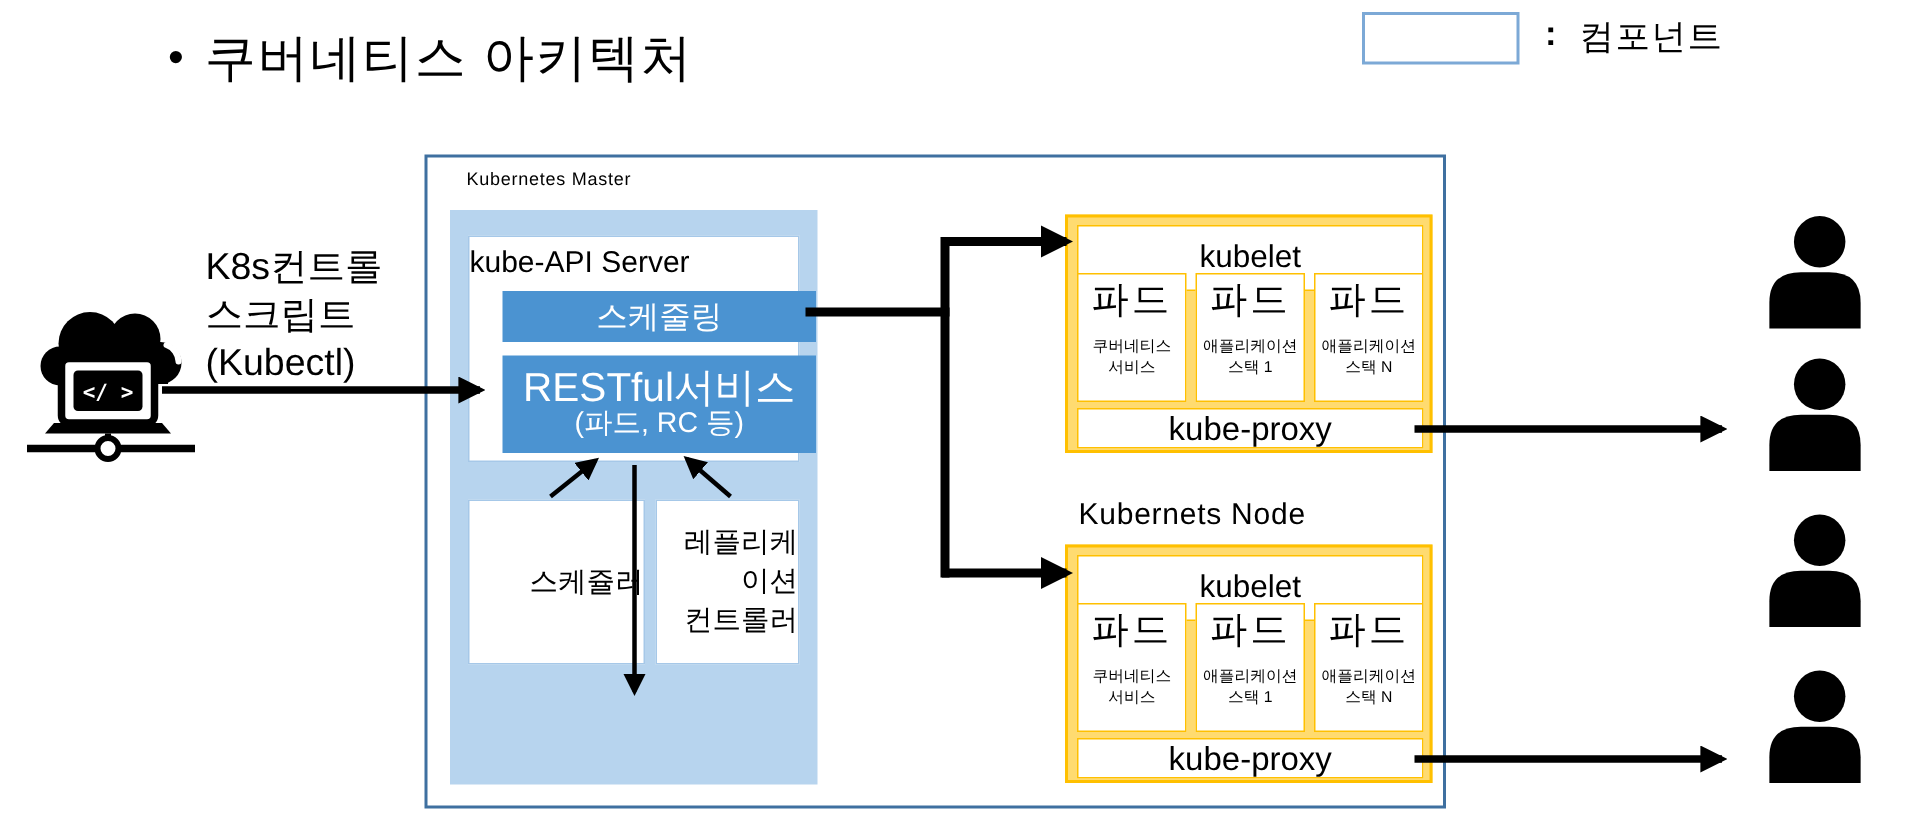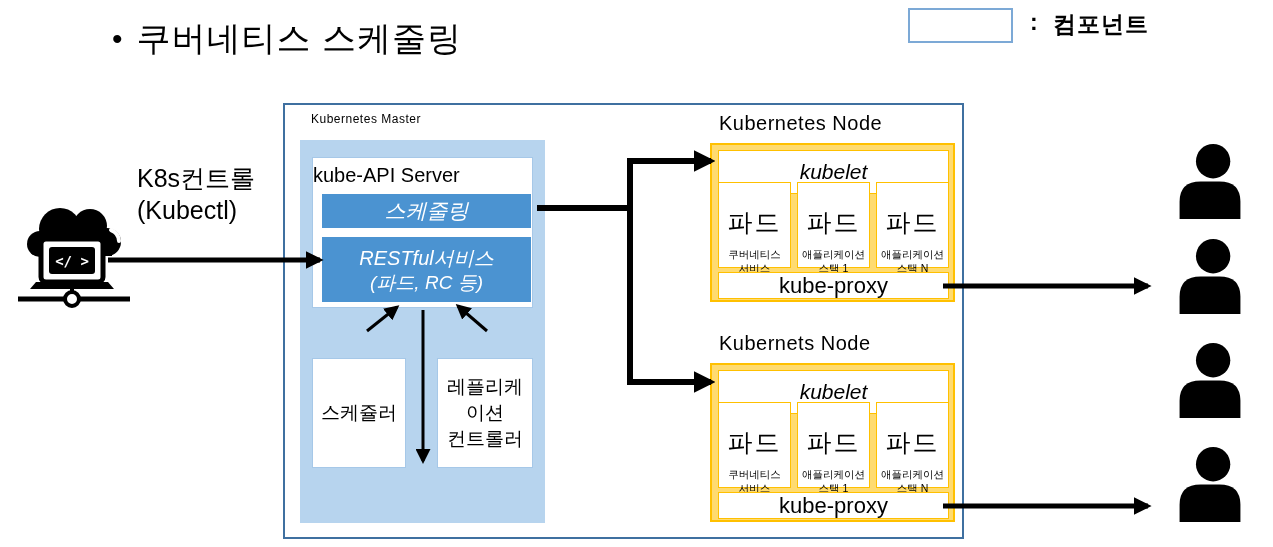--- a/index.html
+++ b/index.html
@@ -8,69 +8,69 @@
   #canvas { position:relative; width:1273px; height:547px; background:#fff; }
 
   
   .page-title { position:absolute; left:112px; top:16px; display:flex; align-items:center; color:#000; }
   .page-title .bullet { font-size:30px; line-height:1; margin-right:14px; }
   .page-title .ttl { font-size:34px; font-weight:500; letter-spacing:1px; }
 
   
   .legend-box { position:absolute; left:908px; top:8px; width:105px; height:35px; background:#fff; border:2px solid #7CA9D6; }
   .legend-colon { position:absolute; left:1030px; top:9px; font-size:23px; font-weight:bold; color:#000; }
-  .legend-label { position:absolute; left:1053px; top:9px; font-size:23px; font-weight:bold; color:#000; letter-spacing:1px; }
+  .legend-label { position:absolute; left:1053px; top:9px; font-size:23px; font-weight:normal; color:#000; letter-spacing:1px; }
 
   
   .client-icon { position:absolute; left:14px; top:196px; }
   .client-text { position:absolute; left:137px; top:162px; font-size:25px; color:#000; line-height:32px; }
 
   
   .outer-frame { position:absolute; left:283px; top:103px; width:681px; height:436px; border:2px solid #3F70A0; background:#fff; }
 
   
   .master-label { position:absolute; left:311px; top:112px; font-size:12px; color:#000; letter-spacing:0.5px; }
   .master-bg { position:absolute; left:300px; top:140px; width:245px; height:383px; background:#B7D4EE; }
   .api-box { position:absolute; left:312px; top:157px; width:221px; height:151px; background:#fff; border:1px solid #A6C8E8; }
   .api-title { width:100%; text-align:left; margin-top:6px; font-size:20px; color:#000; }
-  .blue-band { position:absolute; left:9px; width:209px; background:#4B93D1; color:#fff; display:flex; flex-direction:column; align-items:center; justify-content:center;font-style:italic; }
+  .blue-band { position:absolute; left:22px; width:209px; background:#4B93D1; color:#fff; display:flex; flex-direction:column; align-items:center; justify-content:center; }
   .sched-band { top:36px; height:34px; font-size:21px; }
   .rest-band { top:79px; height:65px; }
-  .rest-band .l1 { font-size:20px; line-height:26px; }
+  .rest-band .l1 { font-size:27px; line-height:26px; }
   .rest-band .l2 { font-size:19px; line-height:24px; }
-  .white-box { position:absolute; background:#fff; border:1px solid #A6C8E8; display:flex; flex-direction:column; align-items:center; justify-content:center; color:#000;margin-top:25px; }
-  .scheduler-box { left:312px; top:333px; width:94px; height:110px; font-size:19px; }
+  .white-box { position:absolute; background:#fff; border:1px solid #A6C8E8; display:flex; flex-direction:column; align-items:flex-end; justify-content:center; color:#000; }
+  .scheduler-box { left:312px; top:333px; width:118px; height:110px; font-size:19px; }
   .repl-box { left:437px; top:333px; width:96px; height:110px; font-size:19px; line-height:26px; text-align:center; }
   .etcd-box { left:317px; top:470px; width:213px; height:40px; font-size:22px; }
 
   
   .node-label { position:absolute; left:719px; font-size:20px; color:#000; letter-spacing:0.5px; }
   .node-box { position:absolute; left:710px; width:245px; height:159px; background:#FFDB70; border:2px solid #FFC000; }
   .nrow { position:absolute; left:6px; width:231px; background:#fff; border:1.5px solid #FFC000; display:flex; align-items:center; justify-content:center; font-size:21px; color:#000; }
-  .kubelet-row { top:5px; height:44px;font-style:italic; }
+  .kubelet-row { top:5px; height:44px; }
   .proxy-row { top:127px; height:27px; font-size:22px; }
   .pods-row { position:absolute; left:6px; top:37px; width:231px; height:86px; display:flex; gap:6px; }
   .pod-box { flex:1; background:#fff; border:1.5px solid #FFC000; text-align:center; color:#000; }
-  .pod-title { font-size:25px; margin-top:23px; letter-spacing:2px; }
+  .pod-title { font-size:25px; margin-top:0; letter-spacing:2px; }
   .pod-sub { font-size:10.5px; line-height:14px; margin-top:8px; }
 
   
   .person { position:absolute; left:1171px; width:78px; height:85px; }
 
   
   .overlay { position:absolute; left:0; top:0; width:1273px; height:547px; pointer-events:none; }
 </style>
 </head>
 <body>
 
 <div id="canvas">
 
   <div class="page-title">
     <span class="bullet">•</span>
-    <span class="ttl">쿠버네티스 스케줄링</span>
+    <span class="ttl">쿠버네티스 아키텍처</span>
   </div>
 
   <div class="legend-box"></div>
   <div class="legend-colon">:</div>
   <div class="legend-label">컴포넌트</div>
 
   <svg class="client-icon" width="126" height="112" viewBox="0 0 126 112">
     <g>
       <circle cx="46" cy="33" r="21" fill="#000"></circle>
       <circle cx="76" cy="30" r="17" fill="#000"></circle>
@@ -87,20 +87,21 @@
     </g>
     <g>
       <line x1="58" y1="93" x2="58" y2="102" stroke="#000" stroke-width="4"></line>
       <line x1="4" y1="103" x2="116" y2="103" stroke="#000" stroke-width="5"></line>
       <circle cx="58" cy="103" r="7" fill="#fff" stroke="#000" stroke-width="4"></circle>
     </g>
   </svg>
 
   <div class="client-text">
     <div>K8s컨트롤</div>
+    <div>스크립트</div>
     <div>(Kubectl)</div>
   </div>
 
   <div class="outer-frame"></div>
 
   <div class="master-label">Kubernetes Master</div>
   <div class="master-bg"></div>
   <div class="api-box">
     <div class="api-title">kube-API Server</div>
     <div class="blue-band sched-band">스케줄링</div>
@@ -109,21 +110,20 @@
       <div class="l2">(파드, RC 등)</div>
     </div>
   </div>
   <div class="white-box scheduler-box">스케쥴러</div>
   <div class="white-box repl-box">
     <div>레플리케</div>
     <div>이션</div>
     <div>컨트롤러</div>
   </div>
 
-  <div class="node-label" style="top:112px">Kubernetes Node</div>
   <div class="node-box" style="top:143px">
     <div class="nrow kubelet-row">kubelet</div>
     <div class="pods-row">
       <div class="pod-box">
         <div class="pod-title">파드</div>
         <div class="pod-sub">
           <div>쿠버네티스</div>
           <div>서비스</div>
         </div>
       </div>

